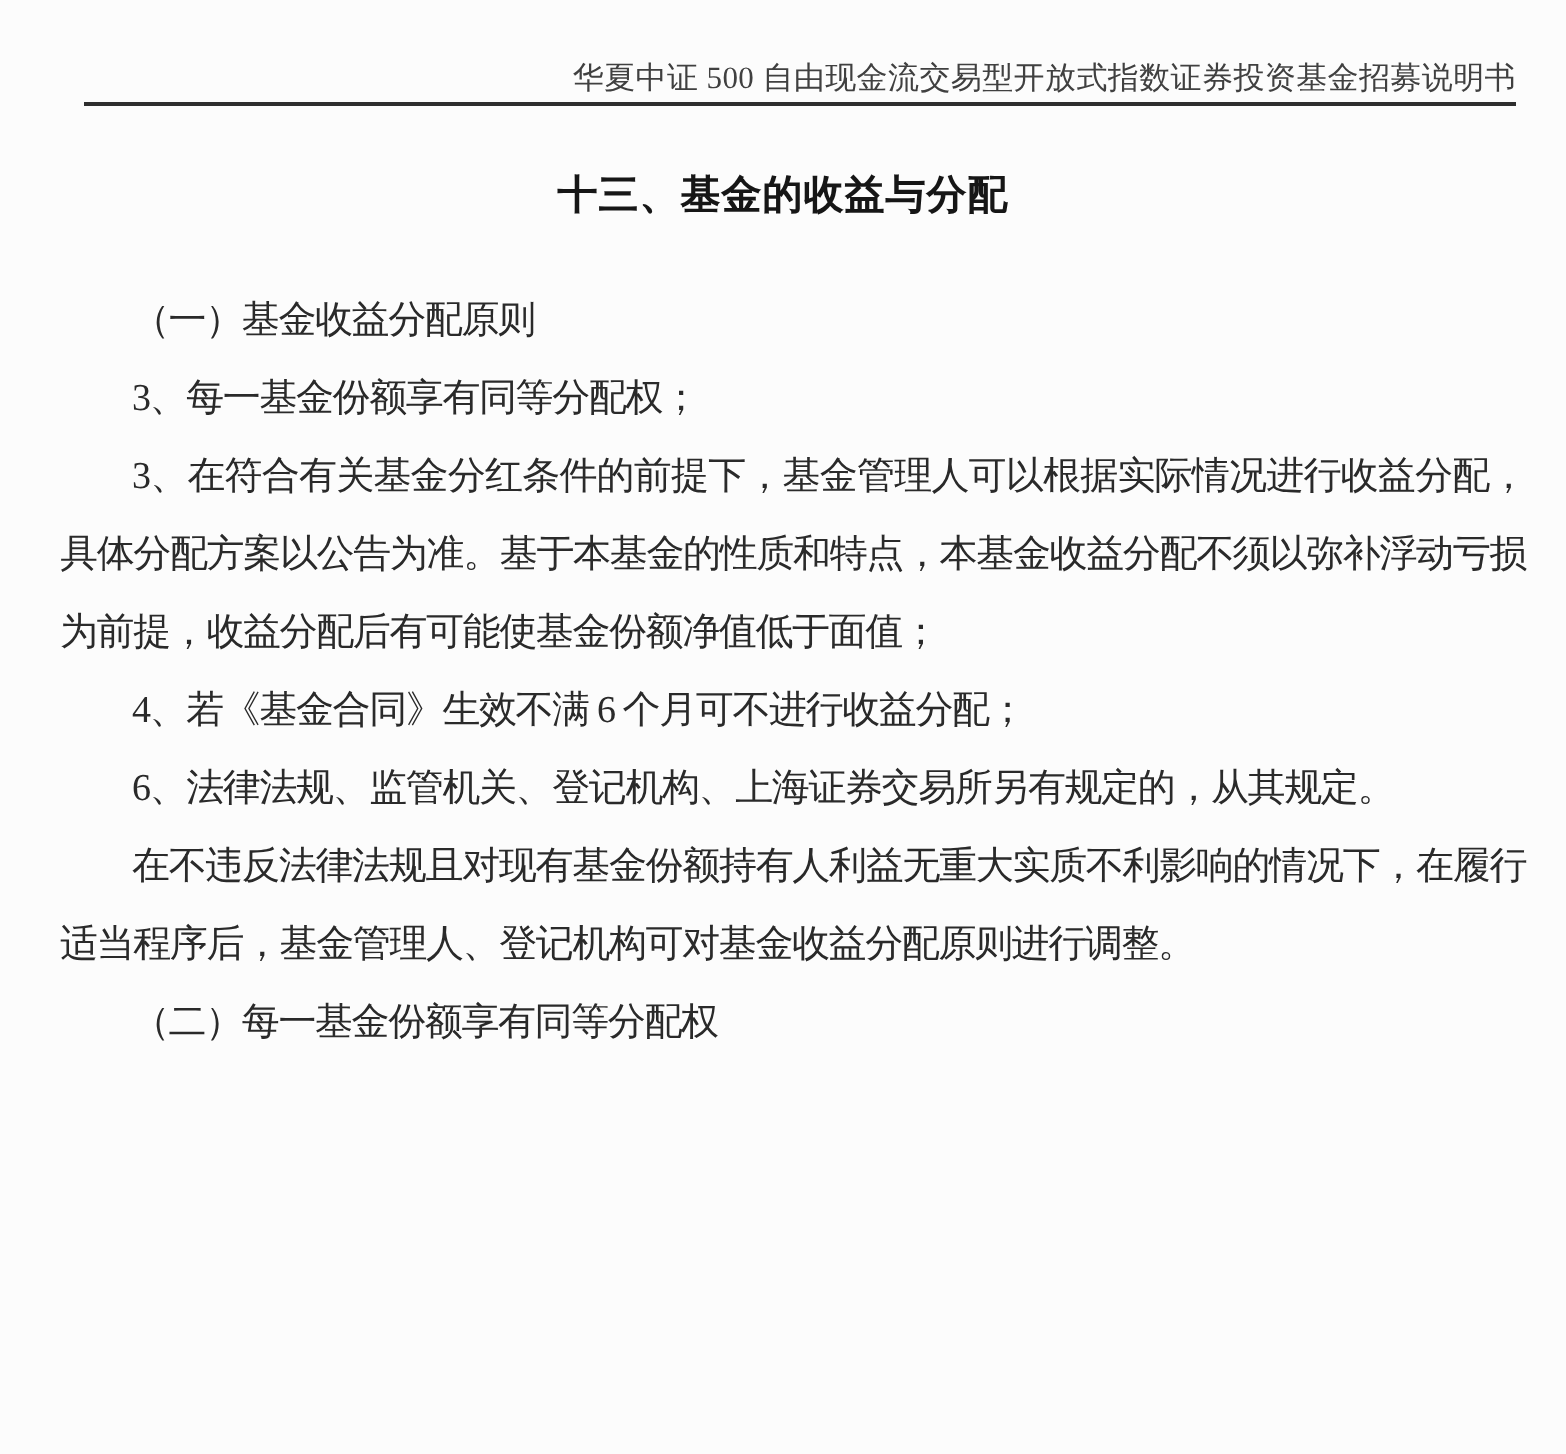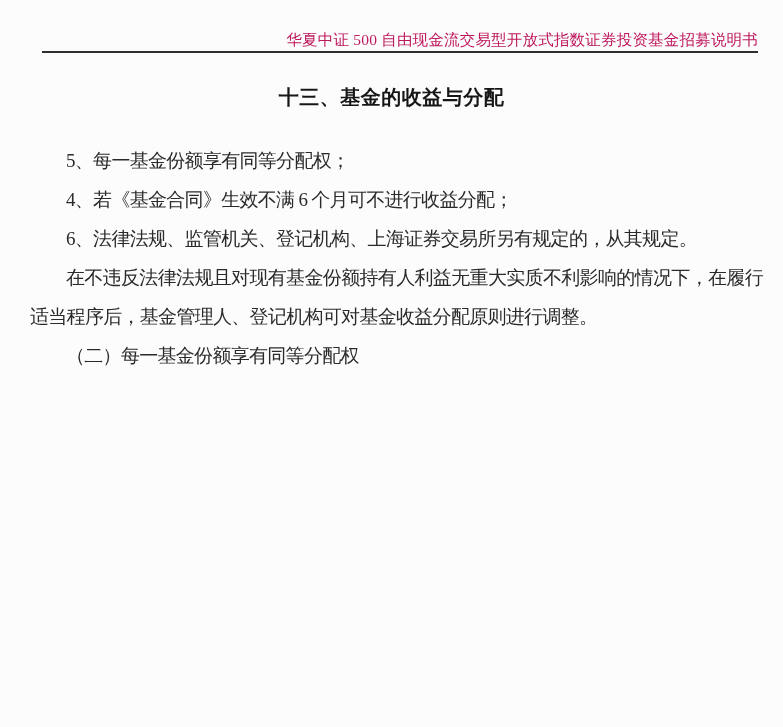--- a/index.html
+++ b/index.html
@@ -18,21 +18,21 @@
   }
   .running-header {
     position: absolute;
     top: 30px;
     left: 42px;
     width: 716px;
     text-align: right;
     font-size: 15.5px;
     line-height: 20px;
     letter-spacing: 0.2px;
-    color: #be185d;
+    color: #404040;
     white-space: nowrap;
   }
   .header-rule {
     position: absolute;
     top: 51px;
     left: 42px;
     width: 716px;
     height: 2px;
     background: #2e2e2e;
   }
@@ -70,20 +70,22 @@
 
 <div class="page">
 
   <div class="running-header">华夏中证 500 自由现金流交易型开放式指数证券投资基金招募说明书</div>
 
   <div class="header-rule"></div>
 
   <h1 class="section-title">十三、基金的收益与分配</h1>
 
   <div class="doc-body">
-    <p>5、每一基金份额享有同等分配权；</p>
+    <p>（一）基金收益分配原则</p>
+    <p>3、每一基金份额享有同等分配权；</p>
+    <p>3、在符合有关基金分红条件的前提下，基金管理人可以根据实际情况进行收益分配，具体分配方案以公告为准。基于本基金的性质和特点，本基金收益分配不须以弥补浮动亏损为前提，收益分配后有可能使基金份额净值低于面值；</p>
     <p>4、若《基金合同》生效不满 6 个月可不进行收益分配；</p>
     <p>6、法律法规、监管机关、登记机构、上海证券交易所另有规定的，从其规定。</p>
     <p>在不违反法律法规且对现有基金份额持有人利益无重大实质不利影响的情况下，在履行适当程序后，基金管理人、登记机构可对基金收益分配原则进行调整。</p>
     <p>（二）每一基金份额享有同等分配权</p>
   </div>
 
 </div>
 
 </body></html>

